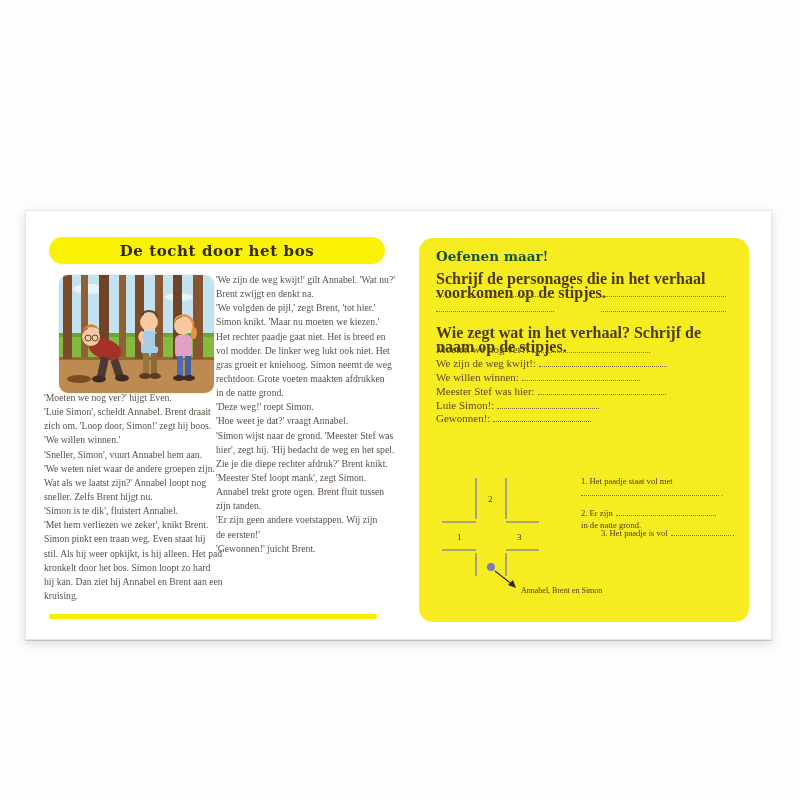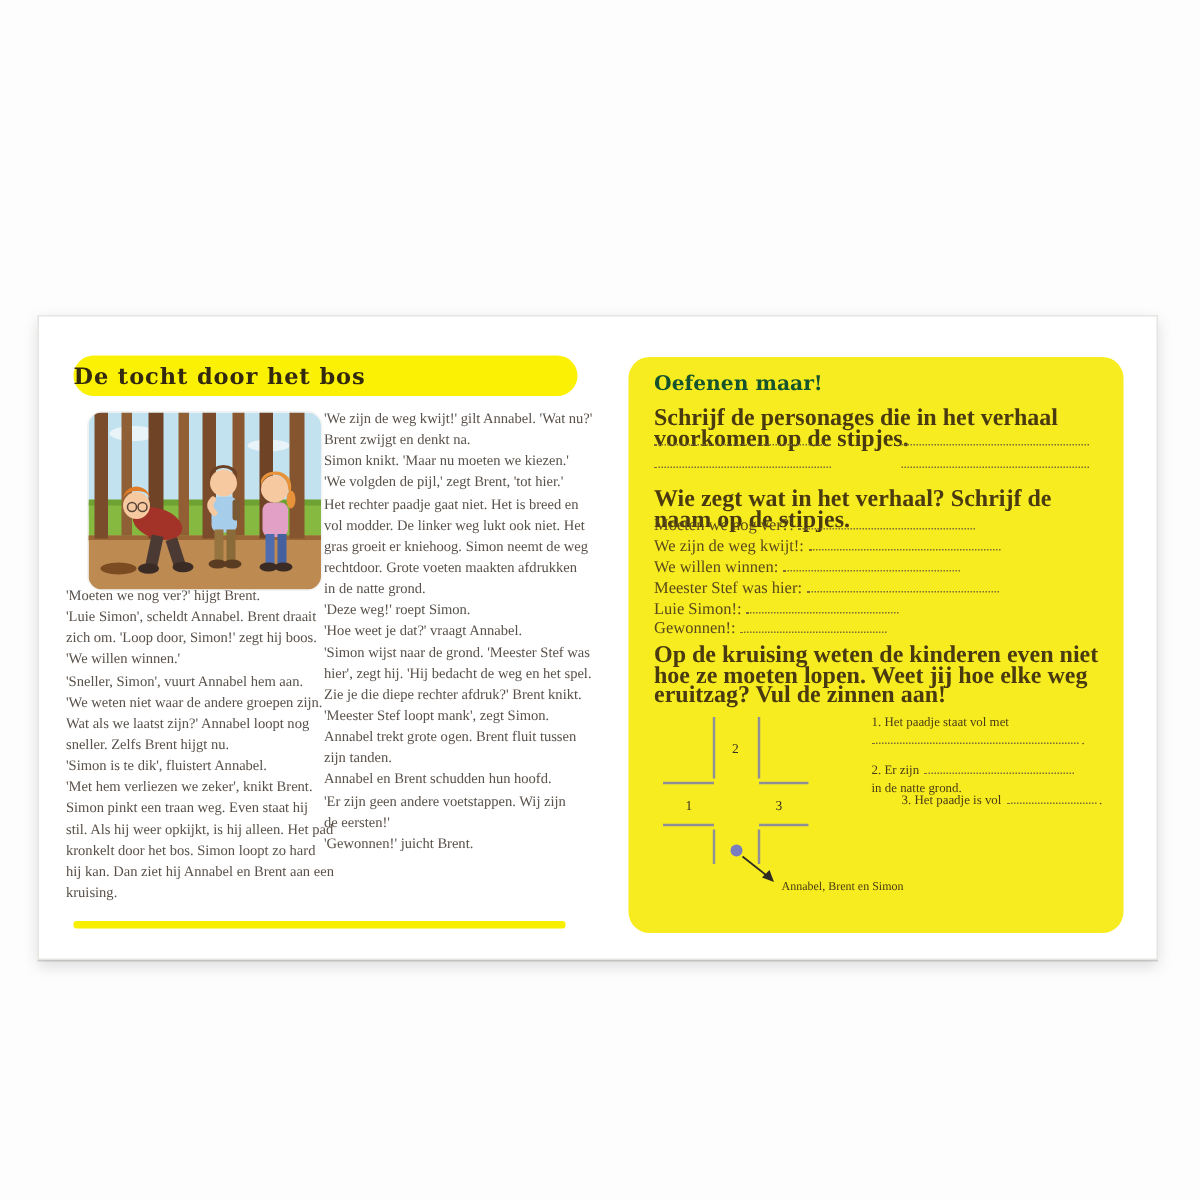--- a/index.html
+++ b/index.html
@@ -4,21 +4,21 @@
 <style>
   html,body{margin:0;padding:0;background:#ffffff;}
   .canvas{position:relative;width:800px;height:800px;background:#fdfdfd;overflow:hidden;
           font-family:"Liberation Serif", serif;}
   
   .spread{position:absolute;left:25px;top:210px;width:745px;height:428px;background:#ffffff;
           border:1px solid #e6e5e2;box-shadow:0 4px 10px rgba(0,0,0,.14), 0 1px 0 #d8d8d5;}
   
   .title-banner{position:absolute;left:23px;top:26px;width:336px;height:27px;
                 background:var(--banner_yellow,#faf104);border-radius:14px;
-                display:flex;align-items:center;justify-content:flex-start;}
+                display:flex;align-items:center;justify-content:center;}
   .title-banner span{font-family:"DejaVu Serif", serif;font-weight:bold;font-size:15px;
                      letter-spacing:.6px;color:var(--title_text,#33290f);}
   .illustration{position:absolute;left:33px;top:64px;width:155px;height:118px;border-radius:9px;
                 overflow:hidden;box-shadow:0 0 0 1px rgba(0,0,0,.05);}
   .story-col{position:absolute;color:var(--body_text,#59514a);font-size:9.7px;}
   .story-col .story-line{height:14.15px;line-height:14.15px;white-space:nowrap;}
   .col1{left:18px;top:180px;width:175px;}
   .col2{left:190px;top:62px;width:200px;}
   .footer-bar{position:absolute;left:23px;top:403px;width:328px;height:5px;border-radius:2px;
               background:#f8ef00;}
@@ -113,55 +113,54 @@
         <rect x="126" y="81" width="6" height="21" fill="#44609e"></rect>
         <ellipse cx="120" cy="103" rx="6" ry="3" fill="#3a2c24"></ellipse>
         <ellipse cx="130" cy="103" rx="6" ry="3" fill="#3a2c24"></ellipse>
         <circle cx="124" cy="51" r="9" fill="#f6c9a0"></circle>
         <path d="M115,51 a9,9 0 0 1 18,-1 l1,6 q3,-10 -2,-14 a10,8 0 0 0 -17,3 z" fill="#e8923a"></path>
         <ellipse cx="135" cy="58" rx="3" ry="6" fill="#e8923a"></ellipse>
       </g>
     </svg>
 
     <div class="story-col col1">
-        <div class="story-line">'Moeten we nog ver?' hijgt Brent.</div>
+        <div class="story-line">'Moeten we nog ver?' hijgt Even.</div>
         <div class="story-line">'Luie Simon', scheldt Annabel. Brent draait</div>
         <div class="story-line">zich om. 'Loop door, Simon!' zegt hij boos.</div>
         <div class="story-line">'We willen winnen.'</div>
         <div class="story-line">'Sneller, Simon', vuurt Annabel hem aan.</div>
         <div class="story-line">'We weten niet waar de andere groepen zijn.</div>
         <div class="story-line">Wat als we laatst zijn?' Annabel loopt nog</div>
         <div class="story-line">sneller. Zelfs Brent hijgt nu.</div>
         <div class="story-line">'Simon is te dik', fluistert Annabel.</div>
         <div class="story-line">'Met hem verliezen we zeker', knikt Brent.</div>
         <div class="story-line">Simon pinkt een traan weg. Even staat hij</div>
         <div class="story-line">stil. Als hij weer opkijkt, is hij alleen. Het pad</div>
         <div class="story-line">kronkelt door het bos. Simon loopt zo hard</div>
         <div class="story-line">hij kan. Dan ziet hij Annabel en Brent aan een</div>
         <div class="story-line">kruising.</div>
       </div>
     <div class="story-col col2">
         <div class="story-line">'We zijn de weg kwijt!' gilt Annabel. 'Wat nu?'</div>
         <div class="story-line">Brent zwijgt en denkt na.</div>
+        <div class="story-line">'We volgden de pijl,' zegt Brent, 'tot hier.'</div>
         <div class="story-line">Simon knikt. 'Maar nu moeten we kiezen.'</div>
-        <div class="story-line">'We volgden de pijl,' zegt Brent, 'tot hier.'</div>
         <div class="story-line">Het rechter paadje gaat niet. Het is breed en</div>
         <div class="story-line">vol modder. De linker weg lukt ook niet. Het</div>
         <div class="story-line">gras groeit er kniehoog. Simon neemt de weg</div>
         <div class="story-line">rechtdoor. Grote voeten maakten afdrukken</div>
         <div class="story-line">in de natte grond.</div>
         <div class="story-line">'Deze weg!' roept Simon.</div>
         <div class="story-line">'Hoe weet je dat?' vraagt Annabel.</div>
         <div class="story-line">'Simon wijst naar de grond. 'Meester Stef was</div>
         <div class="story-line">hier', zegt hij. 'Hij bedacht de weg en het spel.</div>
         <div class="story-line">Zie je die diepe rechter afdruk?' Brent knikt.</div>
         <div class="story-line">'Meester Stef loopt mank', zegt Simon.</div>
         <div class="story-line">Annabel trekt grote ogen. Brent fluit tussen</div>
         <div class="story-line">zijn tanden.</div>
-        <div class="story-line">Annabel en Brent schudden hun hoofd.</div>
         <div class="story-line">'Er zijn geen andere voetstappen. Wij zijn</div>
         <div class="story-line">de eersten!'</div>
         <div class="story-line">'Gewonnen!' juicht Brent.</div>
       </div>
 
     <div class="footer-bar"></div>
 
     <div class="exercise-page">
       <h2 class="ex-title">Oefenen maar!</h2>
 
@@ -174,21 +173,20 @@
       <p class="instr instr2">Wie zegt wat in het verhaal? Schrijf de naam op de stipjes.</p>
       <div class="ex2-list">
         <div class="ex2-row"><span>Moeten we nog ver?:</span><span class="dot-line"></span></div>
         <div class="ex2-row"><span>We zijn de weg kwijt!:</span><span class="dot-line"></span></div>
         <div class="ex2-row"><span>We willen winnen:</span><span class="dot-line"></span></div>
         <div class="ex2-row"><span>Meester Stef was hier:</span><span class="dot-line"></span></div>
         <div class="ex2-row"><span>Luie Simon!:</span><span class="dot-line"></span></div>
         <div class="ex2-row"><span>Gewonnen!:</span><span class="dot-line"></span></div>
       </div>
 
-      <p class="instr instr3">Op de kruising weten de kinderen even niet hoe ze moeten lopen. Weet jij hoe elke weg eruitzag? Vul de zinnen aan!</p>
 
       <svg class="crossing" width="150" height="125" viewBox="0 0 150 125" xmlns="http://www.w3.org/2000/svg">
         <g stroke="#8f8f98" stroke-width="1.6">
           <line x1="37" y1="4" x2="37" y2="45"></line>
           <line x1="67" y1="4" x2="67" y2="45"></line>
           <line x1="3" y1="48" x2="37" y2="48"></line>
           <line x1="67" y1="48" x2="100" y2="48"></line>
           <line x1="3" y1="76" x2="37" y2="76"></line>
           <line x1="67" y1="76" x2="100" y2="76"></line>
           <line x1="37" y1="79" x2="37" y2="102"></line>

